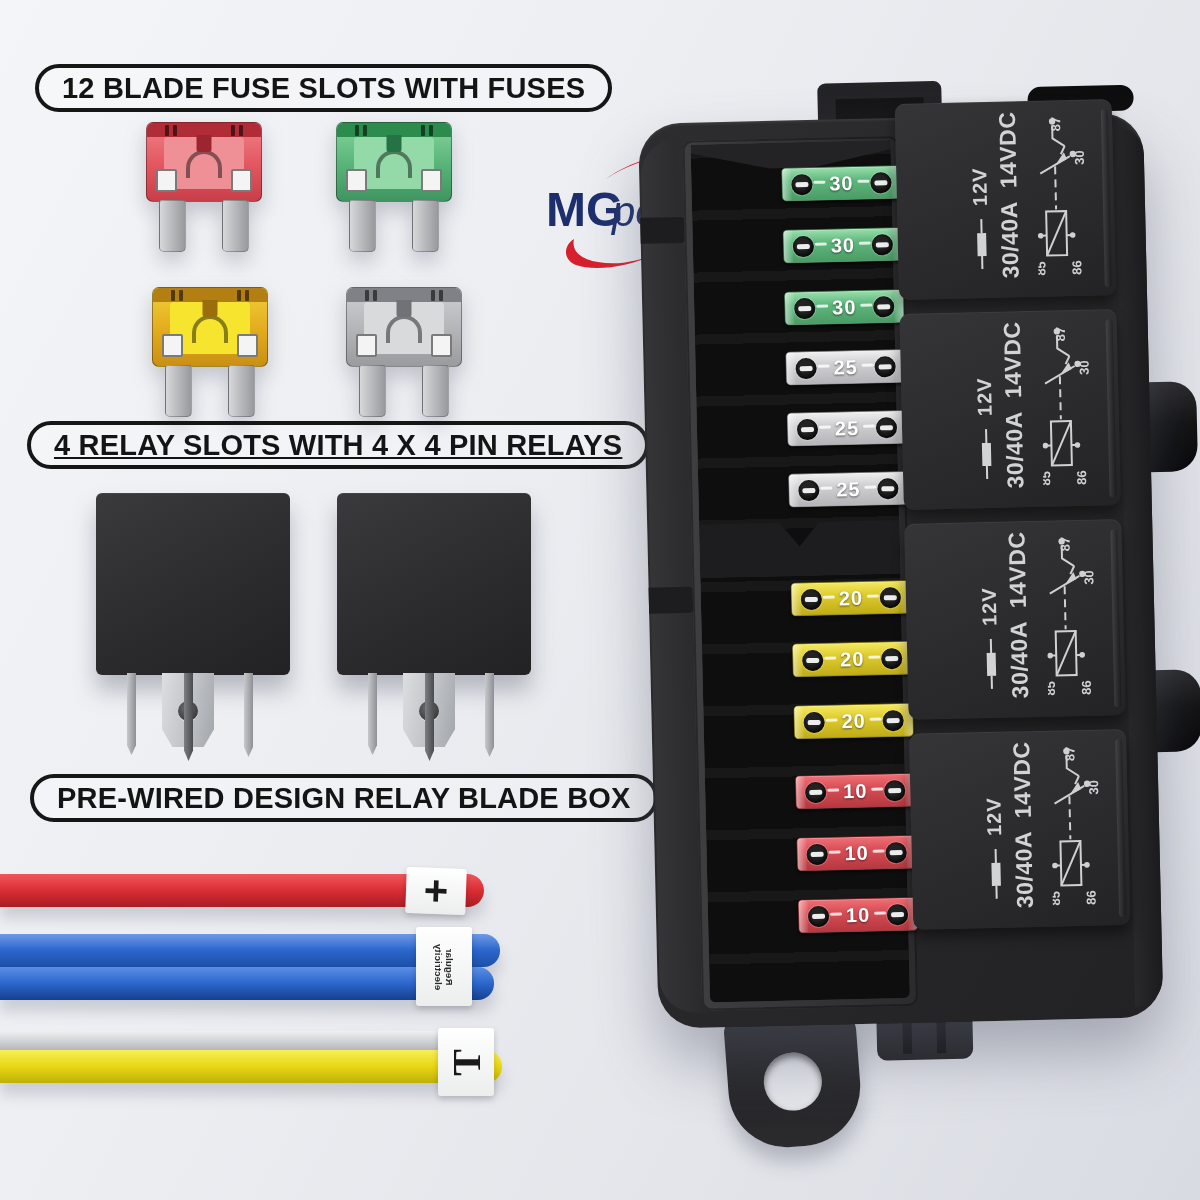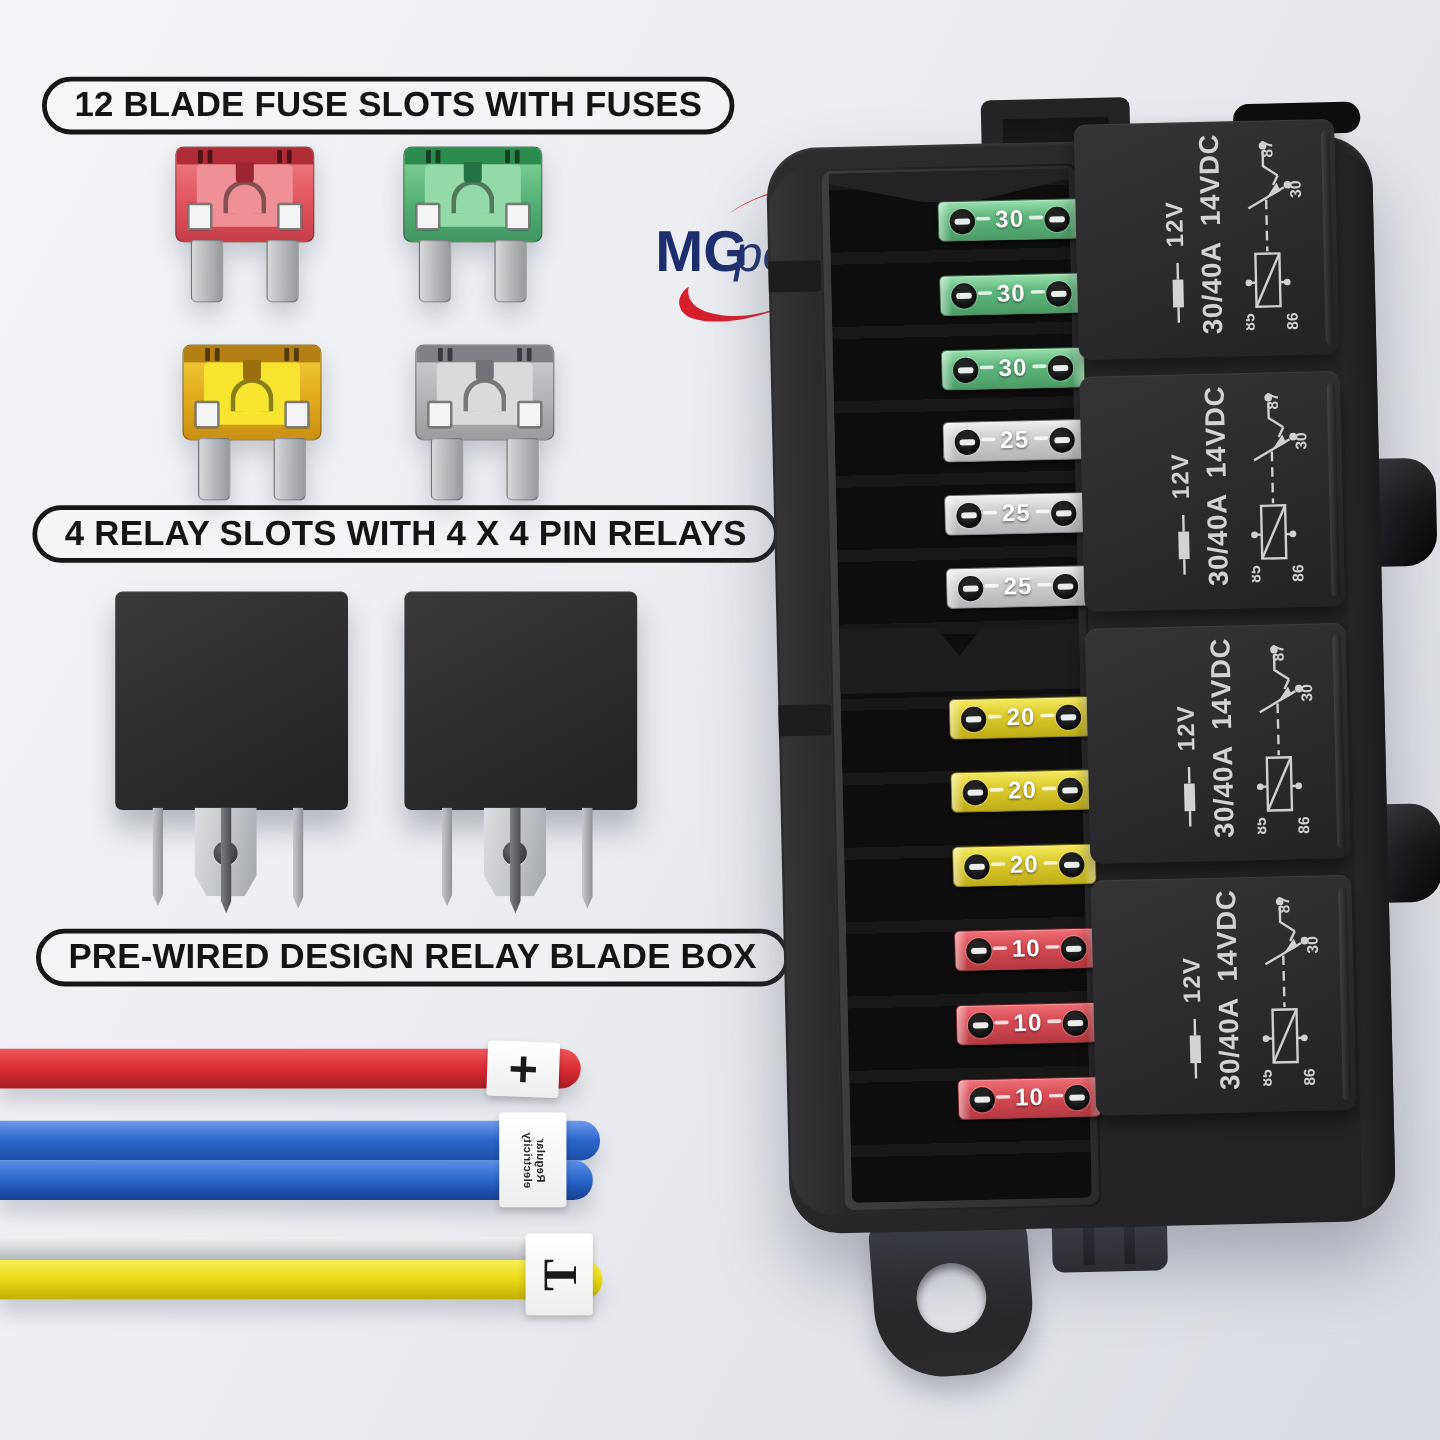--- a/index.html
+++ b/index.html
@@ -231,21 +231,21 @@
     <div class="cf-slot"></div>
     <div class="cf-win l"></div>
     <div class="cf-win r"></div>
   </div>
   <div class="cf-legs">
       <span class="cf-leg l"></span>
       <span class="cf-leg r"></span>
     </div>
 </div>
 
-<div class="pill" style="left:27px; top:421px;">
+<div class="pill" style="left:27px; top:421px;text-decoration:underline;">
   <span>4 RELAY SLOTS WITH 4 X 4 PIN RELAYS</span>
 </div>
 
 <div class="crelay" style="left:96px; top:493px;">
   <div class="cr-body"></div>
   <div class="cr-pins">
     <span class="cr-pin p1"></span>
     <span class="cr-blade">
         <span class="cr-hole"></span>
       </span>

